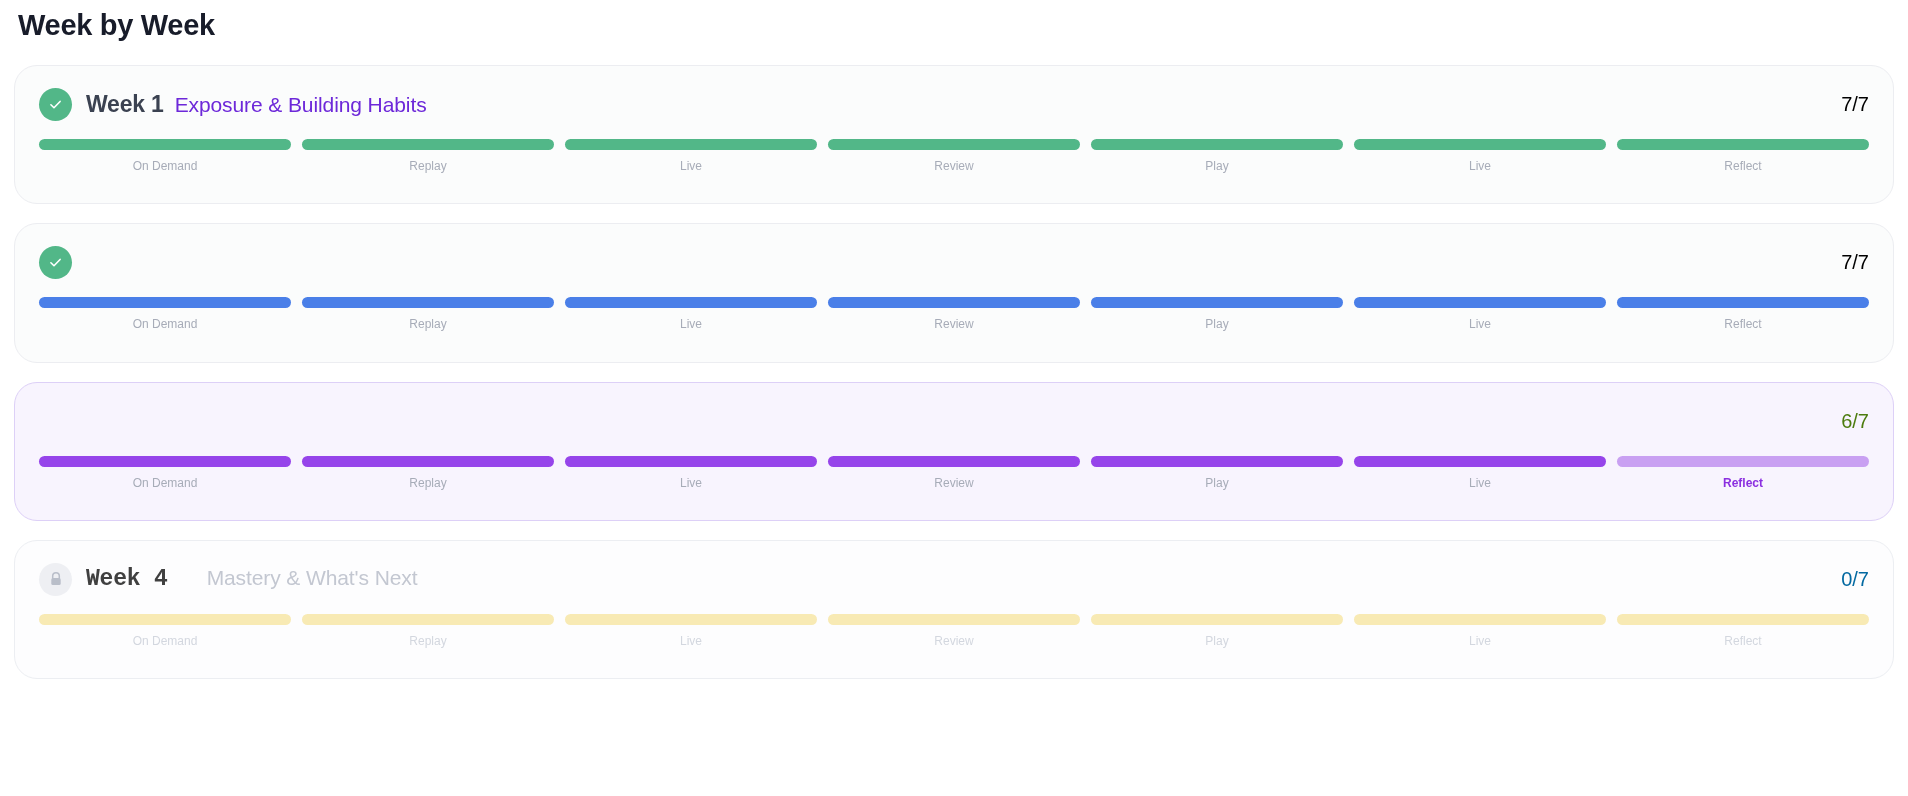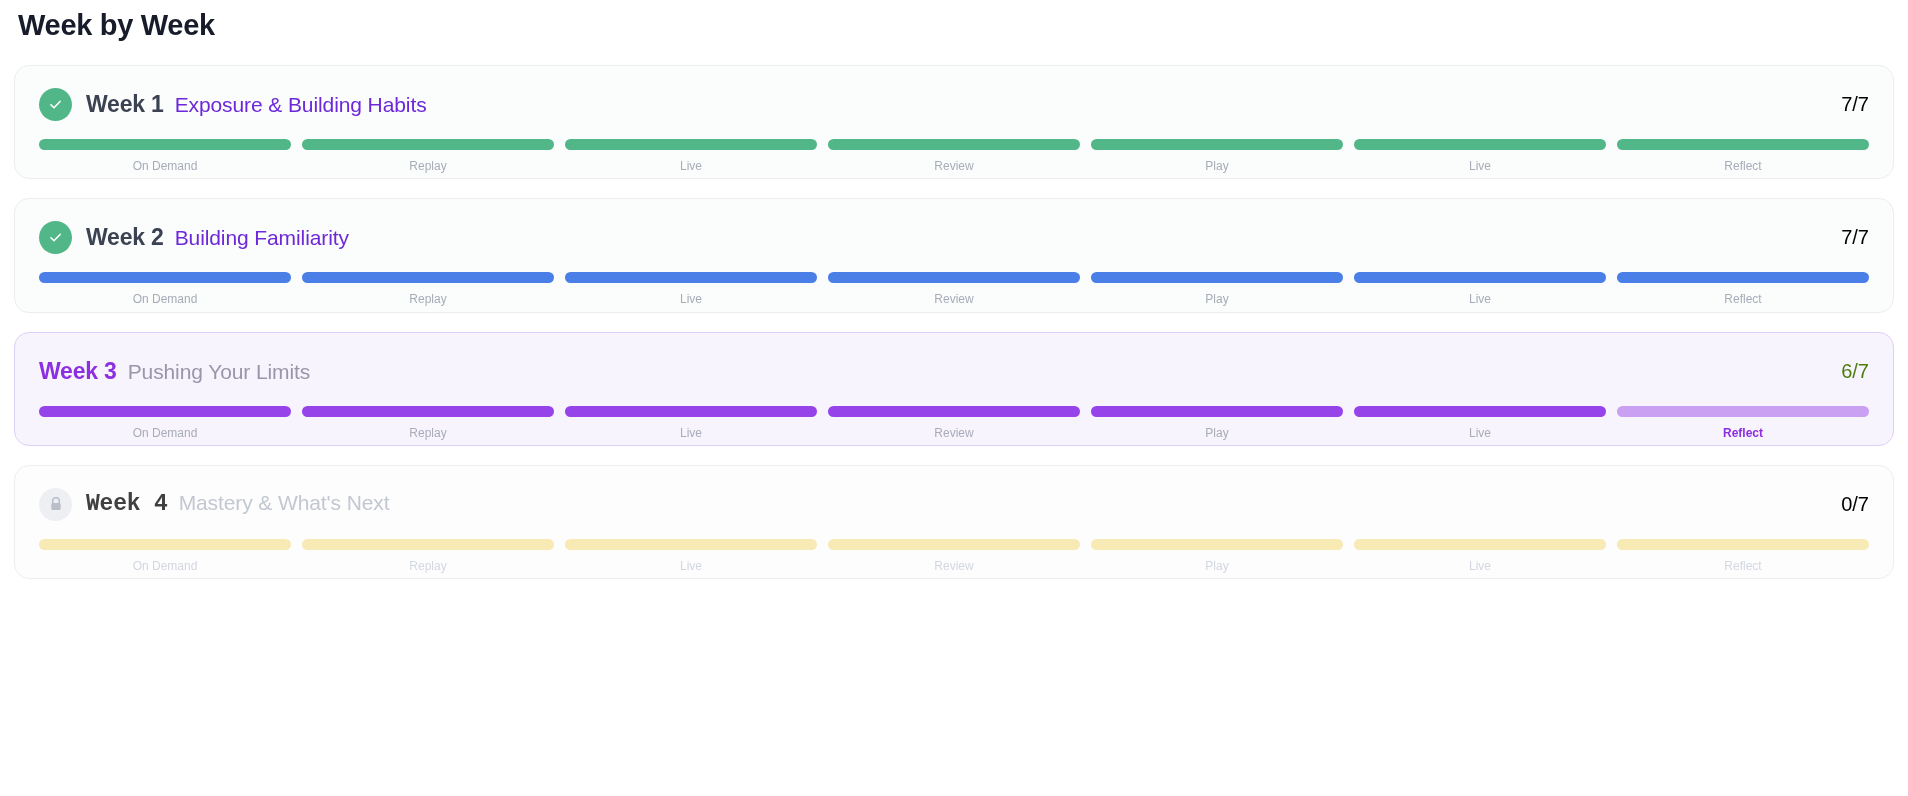--- a/index.html
+++ b/index.html
@@ -29,24 +29,24 @@
     margin: 0 0 22px 0;
     line-height: 1.2;
   }
   .weeks {
     display: flex;
     flex-direction: column;
     gap: 19px;
   }
   .week-card {
     box-sizing: border-box;
-    border-radius: 15px;
+    border-radius: 23px;
     border: 1px solid #ecedf1;
     background: #fbfcfc;
-    padding: 22px 24px 5px 24px;
+    padding: 22px 24px 30px 24px;
     position: relative;
   }
   .week-card.is-active {
     background: #f8f4fe;
     border: 1px solid #ddd0f7;
   }
   .week-card.is-locked {
     background: #fdfdfe;
     border: 1px solid #eceef2;
   }
@@ -88,32 +88,32 @@
   .week-card.is-locked .week-name { color: #404040; font-family: Liberation Mono, monospace; }
 
   .week-subtitle {
     font-size: 21px;
     font-weight: 400;
     color: #6d28d9;
     letter-spacing: -0.1px;
     white-space: nowrap;
   }
   .week-card.is-active .week-subtitle { color: #9a96a9; }
-  .week-card.is-locked .week-subtitle { color: #c3c7d1; }
+  .week-card.is-locked .week-subtitle { color: #c3c7d1; margin-left: 28px; }
 
   .week-count {
     font-size: 20px;
     font-weight: 400;
     color: #000000;
     white-space: nowrap;
     margin-left: auto;
     padding-left: 16px;
   }
   .week-card.is-active .week-count { color: #4d7c0f; }
-  .week-card.is-locked .week-count { color: #000000; }
+  .week-card.is-locked .week-count { color: #0369a1; }
 
   .segments {
     display: flex;
     gap: 11px;
   }
   .segment {
     flex: 1 1 0;
     min-width: 0;
     display: flex;
     flex-direction: column;
@@ -189,24 +189,20 @@
           </div>
         </div>
       </div>
       <div class="week-card">
         <div class="week-head">
           <span class="status-badge done">
             <svg width="17" height="17" viewBox="0 0 20 20" fill="none" aria-hidden="true">
               <path d="M4.6 10.3 L8.2 13.8 L15.4 6.4" stroke="#ffffff" stroke-width="1.9" stroke-linecap="round" stroke-linejoin="round"></path>
             </svg>
           </span>
-          <div class="week-title-wrap">
-            <span class="week-name">Week 2</span>
-            <span class="week-subtitle">Building Familiarity</span>
-          </div>
           <span class="week-count">7/7</span>
         </div>
         <div class="segments">
           <div class="segment">
             <div class="segment-bar" style="background: rgb(74, 127, 232);"></div>
             <div class="segment-label">On Demand</div>
           </div>
           <div class="segment">
             <div class="segment-bar" style="background: rgb(74, 127, 232);"></div>
             <div class="segment-label">Replay</div>
@@ -228,24 +224,20 @@
             <div class="segment-label">Live</div>
           </div>
           <div class="segment">
             <div class="segment-bar" style="background: rgb(74, 127, 232);"></div>
             <div class="segment-label">Reflect</div>
           </div>
         </div>
       </div>
       <div class="week-card is-active">
         <div class="week-head">
-          <div class="week-title-wrap">
-            <span class="week-name">Week 3</span>
-            <span class="week-subtitle">Pushing Your Limits</span>
-          </div>
           <span class="week-count">6/7</span>
         </div>
         <div class="segments">
           <div class="segment">
             <div class="segment-bar" style="background: rgb(150, 68, 234);"></div>
             <div class="segment-label">On Demand</div>
           </div>
           <div class="segment">
             <div class="segment-bar" style="background: rgb(150, 68, 234);"></div>
             <div class="segment-label">Replay</div>

